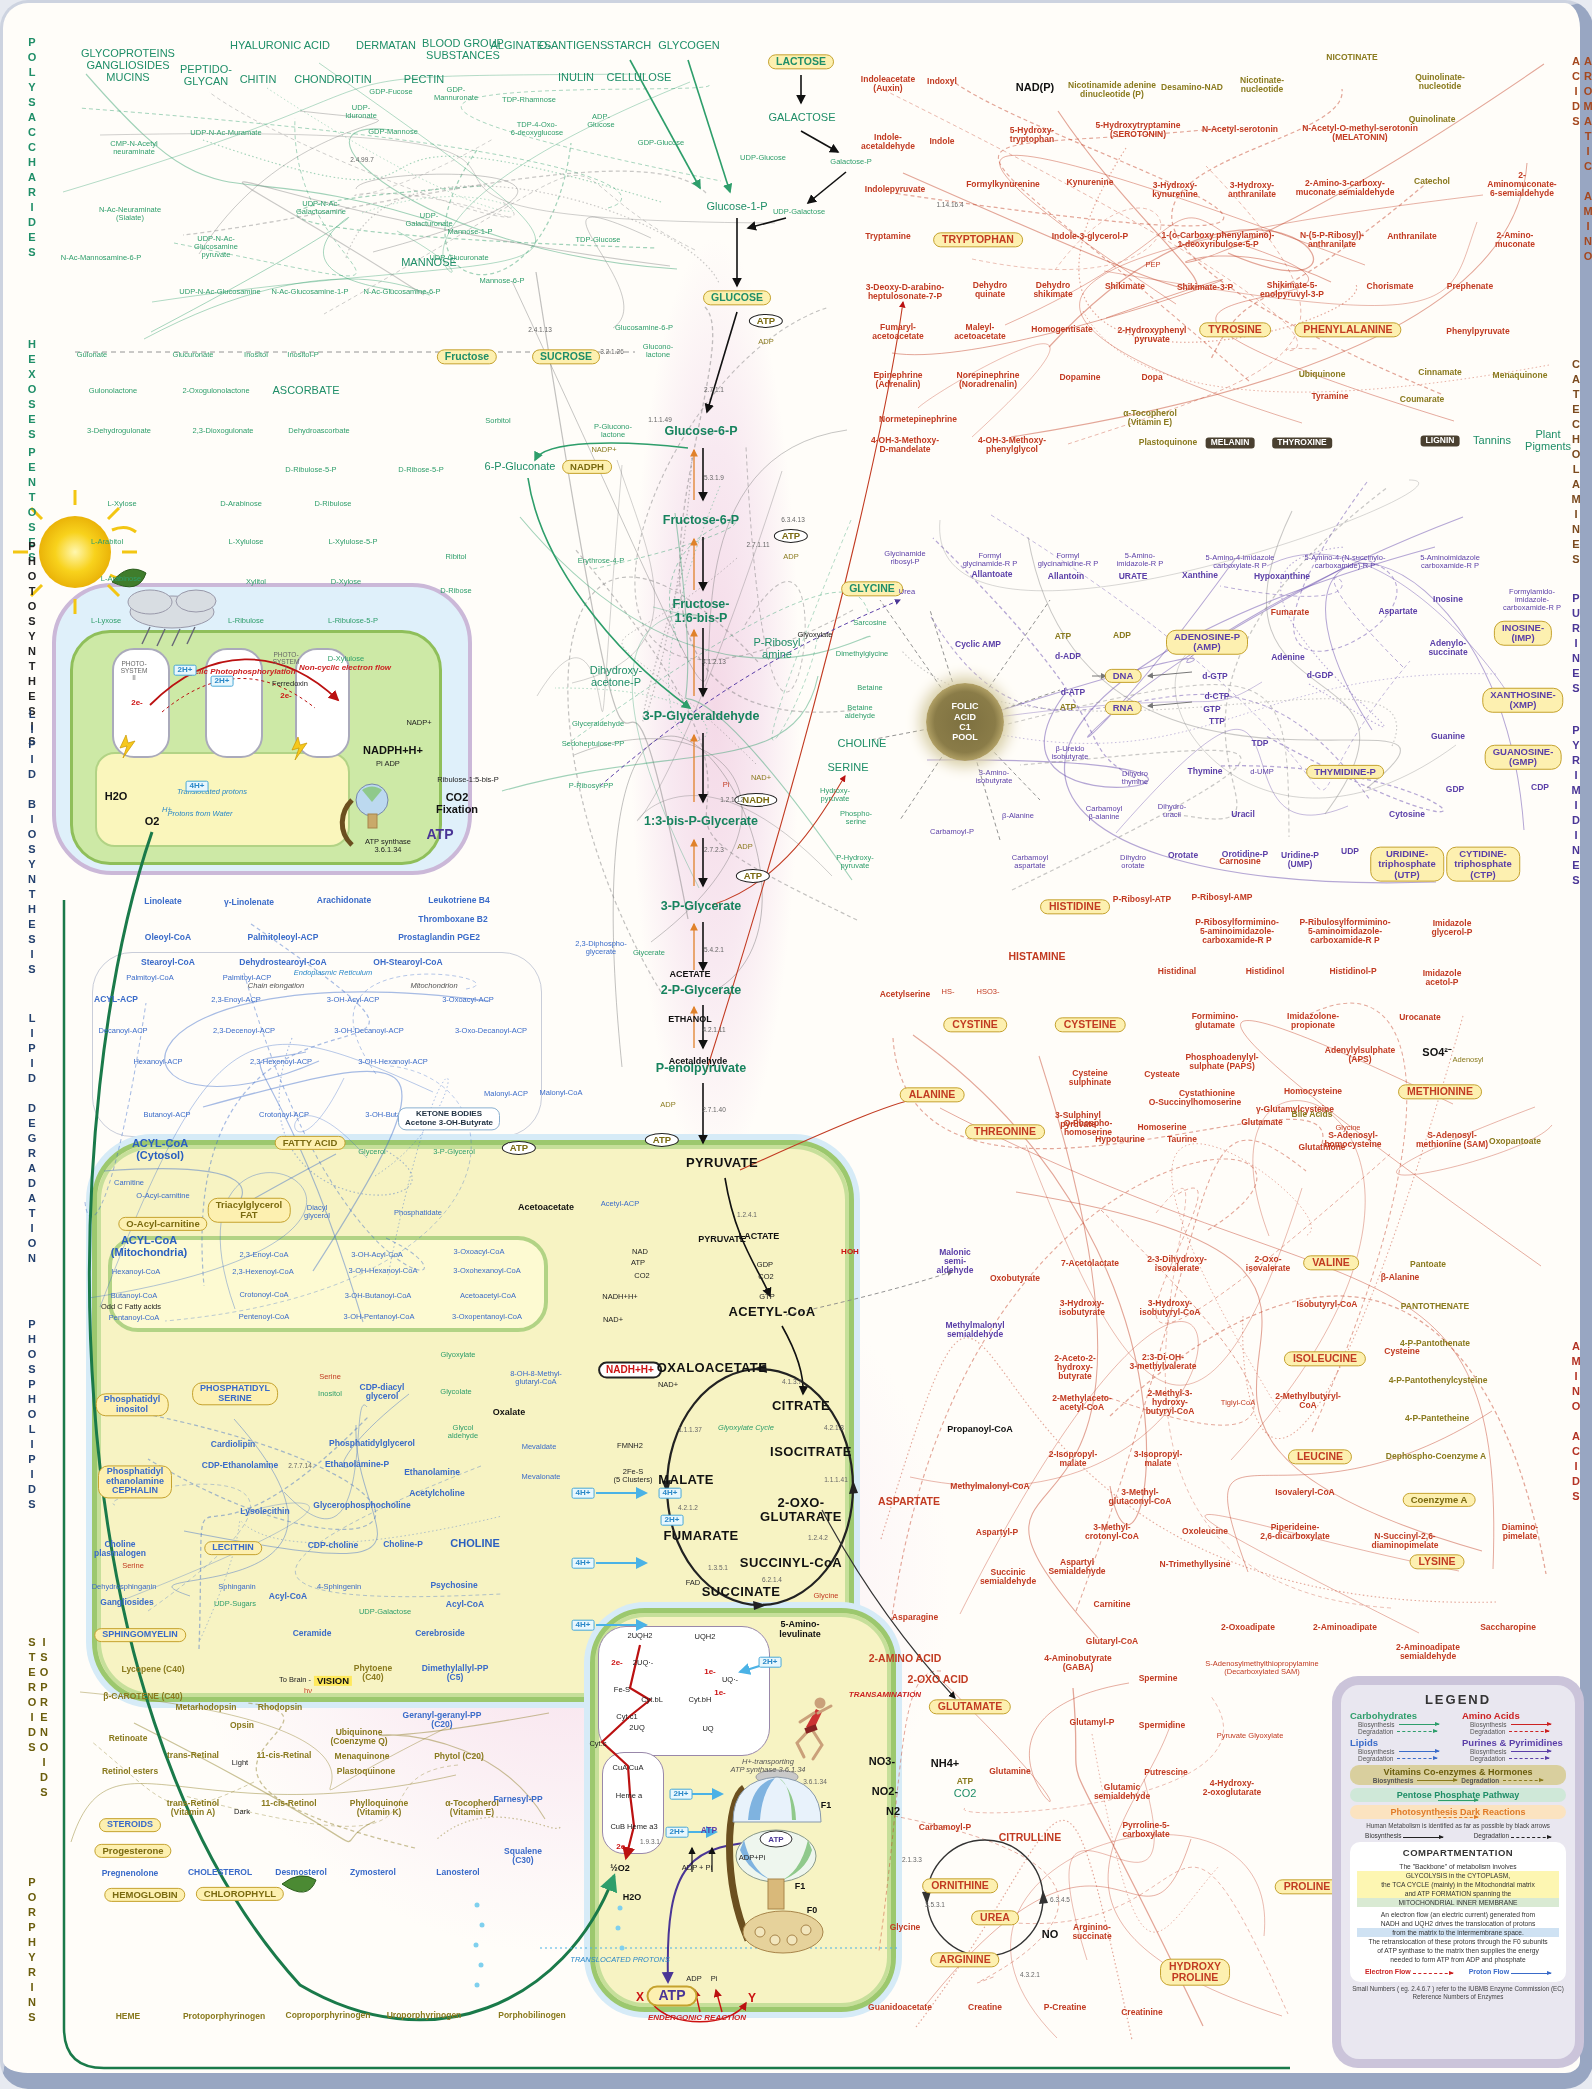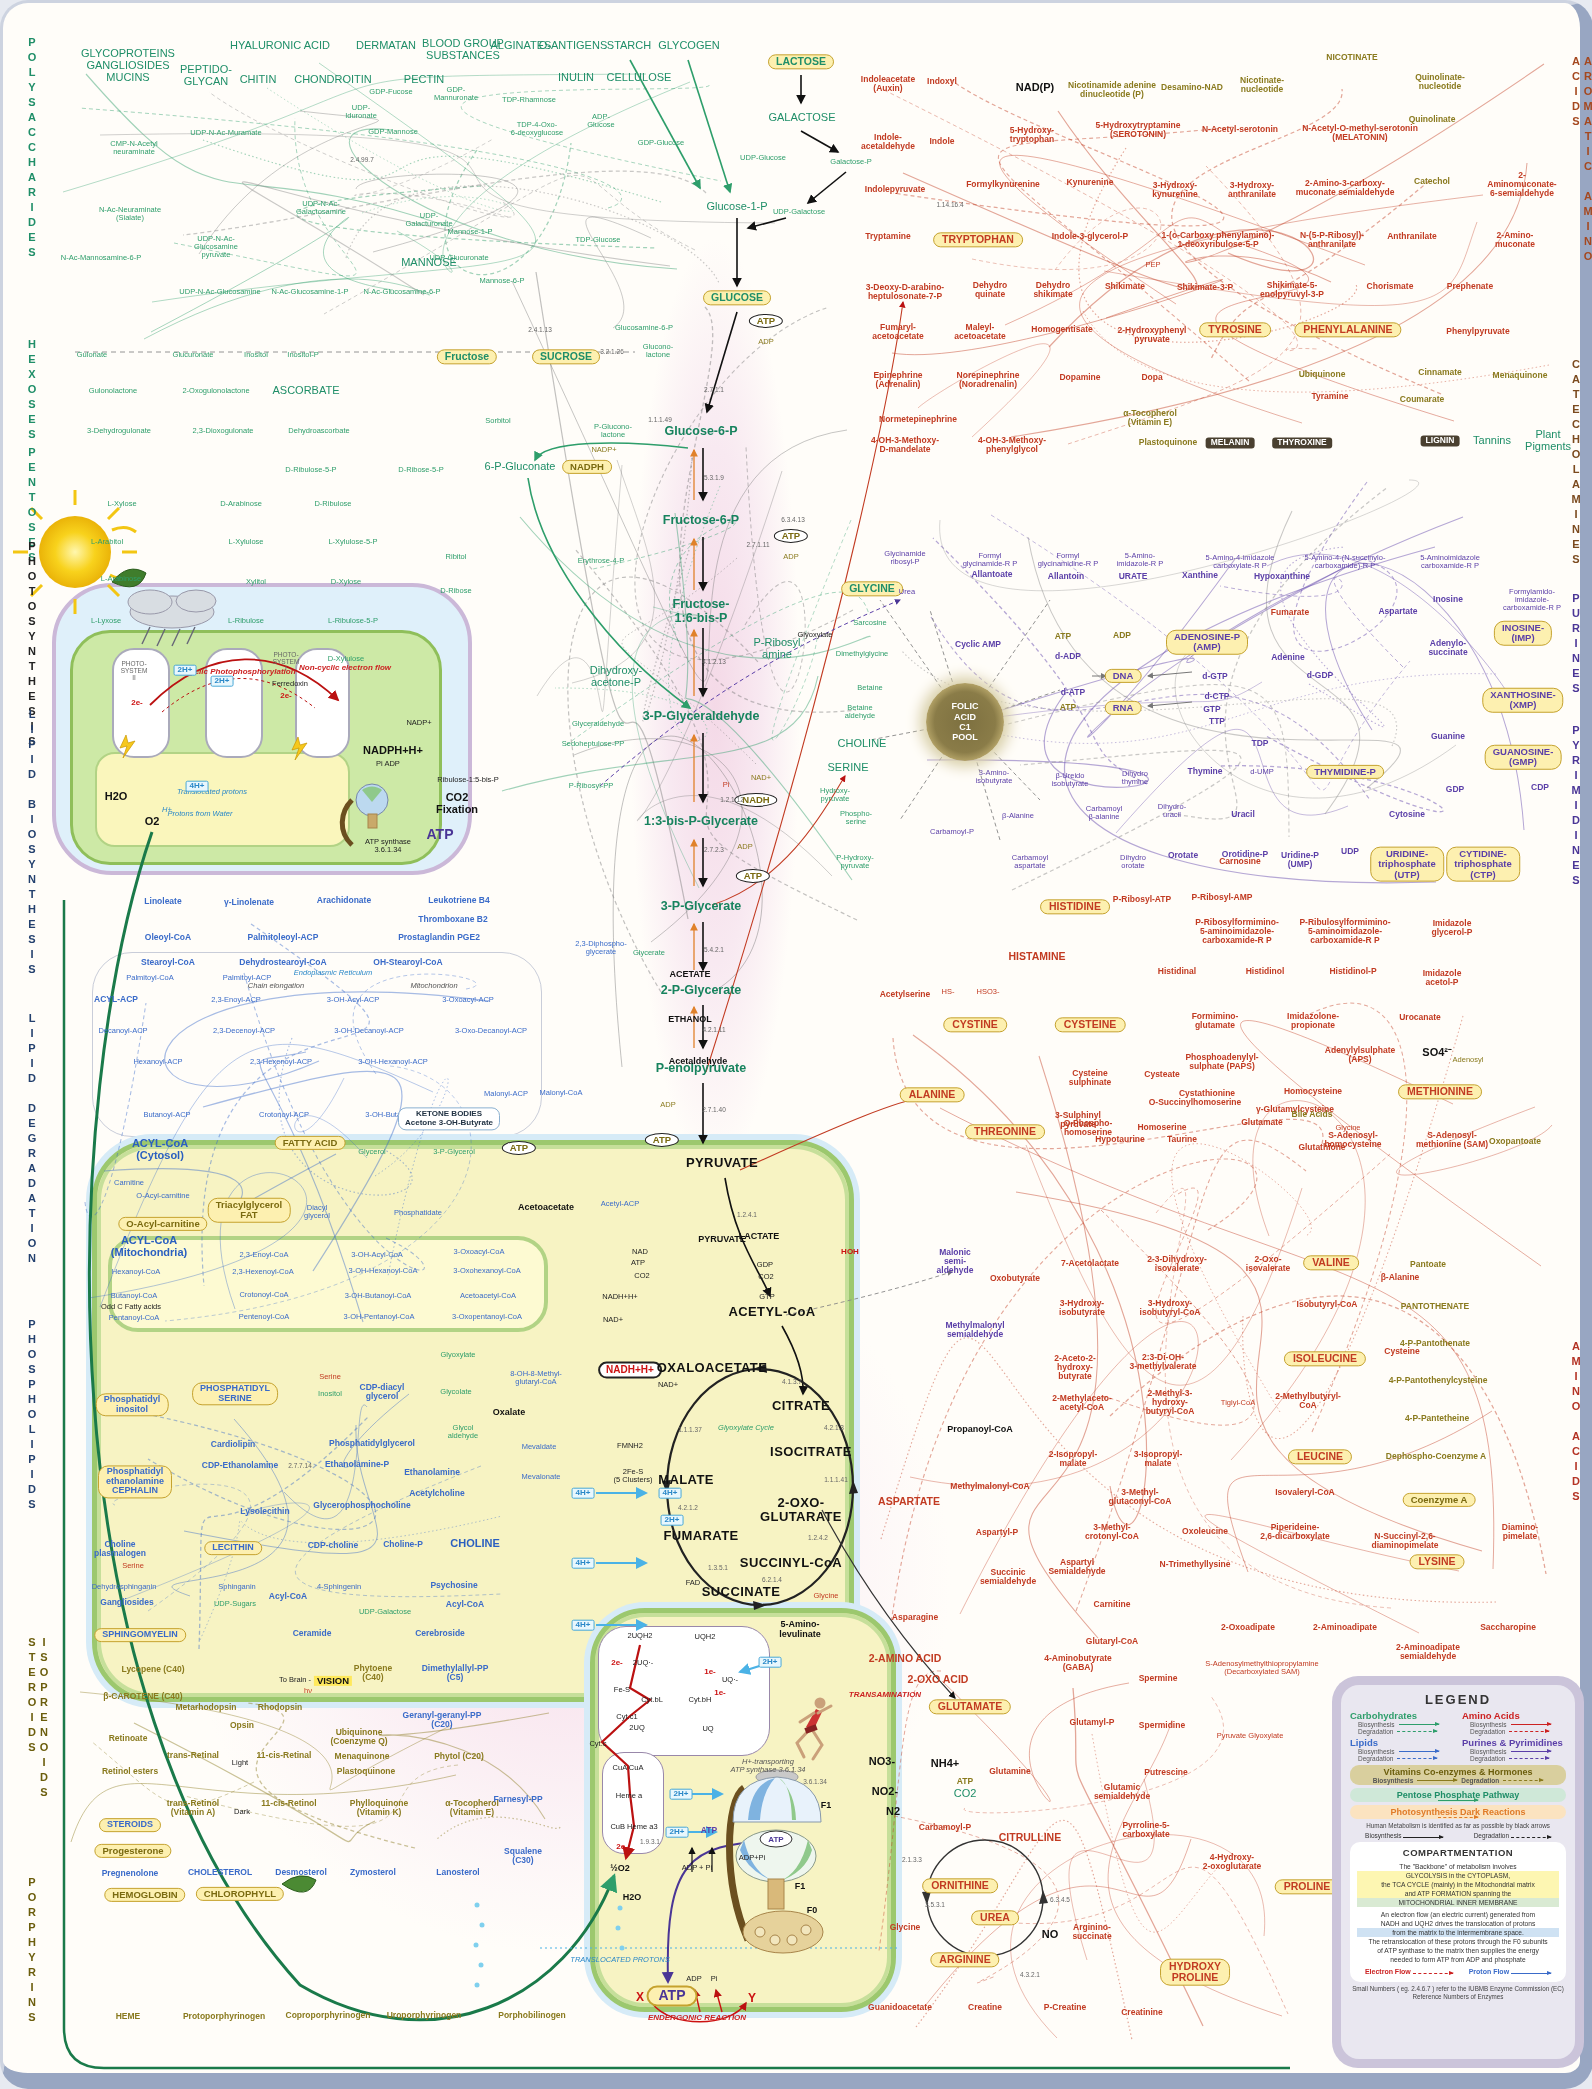--- a/index.html
+++ b/index.html
@@ -937,21 +937,21 @@
     <div class="nd p" style="left: 1450px; top: 562px;">5-Aminoimidazole
 carboxamide-R P</div>
     <div class="nd p" style="left: 1532px; top: 600px;">Formylamido-
 imidazole-
 carboxamide-R P</div>
     <div class="nd pp" style="left: 1345px; top: 772px;">THYMIDINE-P</div>
     <div class="nd P" style="left: 1205px; top: 772px;">Thymine</div>
     <div class="nd p" style="left: 1262px; top: 772px;">d-UMP</div>
     <div class="nd p" style="left: 1135px; top: 778px;">Dihydro
 thymine</div>
-    <div class="nd p" style="left: 1070px; top: 780px;">β-Ureido
+    <div class="nd p" style="left: 1070px; top: 753px;">β-Ureido
 isobutyrate</div>
     <div class="nd p" style="left: 994px; top: 777px;">3-Amino-
 isobutyrate</div>
     <div class="nd p" style="left: 1018px; top: 816px;">β-Alanine</div>
     <div class="nd p" style="left: 1104px; top: 813px;">Carbamoyl
 β-alanine</div>
     <div class="nd p" style="left: 1172px; top: 811px;">Dihydro-
 uracil</div>
     <div class="nd P" style="left: 1243px; top: 815px;">Uracil</div>
     <div class="nd P" style="left: 1407px; top: 815px;">Cytosine</div>
@@ -1204,21 +1204,21 @@
     <div class="nd R" style="left: 900px; top: 2008px;">Guanidoacetate</div>
     <div class="nd R" style="left: 985px; top: 2008px;">Creatine</div>
     <div class="nd R" style="left: 1065px; top: 2008px;">P-Creatine</div>
     <div class="nd R" style="left: 1142px; top: 2013px;">Creatinine</div>
     <div class="nd R" style="left: 1010px; top: 1772px;">Glutamine</div>
     <div class="nd rp" style="left: 1307px; top: 1887px;">PROLINE</div>
     <div class="nd rp" style="left: 1195px; top: 1972px;">HYDROXY
 PROLINE</div>
     <div class="nd R" style="left: 1146px; top: 1830px;">Pyrroline-5-
 carboxylate</div>
-    <div class="nd R" style="left: 1232px; top: 1862px;">4-Hydroxy-
+    <div class="nd R" style="left: 1232px; top: 1788px;">4-Hydroxy-
 2-oxoglutarate</div>
     <div class="nd r" style="left: 1250px; top: 1736px;">Pyruvate  Glyoxylate</div>
     <div class="nd rp" style="left: 1075px; top: 907px;">HISTIDINE</div>
     <div class="nd R2" style="left: 1037px; top: 957px;">HISTAMINE</div>
     <div class="nd R" style="left: 1240px; top: 862px;">Carnosine</div>
     <div class="nd R" style="left: 1142px; top: 900px;">P-Ribosyl-ATP</div>
     <div class="nd R" style="left: 1222px; top: 898px;">P-Ribosyl-AMP</div>
     <div class="nd R" style="left: 1177px; top: 972px;">Histidinal</div>
     <div class="nd R" style="left: 1265px; top: 972px;">Histidinol</div>
     <div class="nd R" style="left: 1353px; top: 972px;">Histidinol-P</div>

